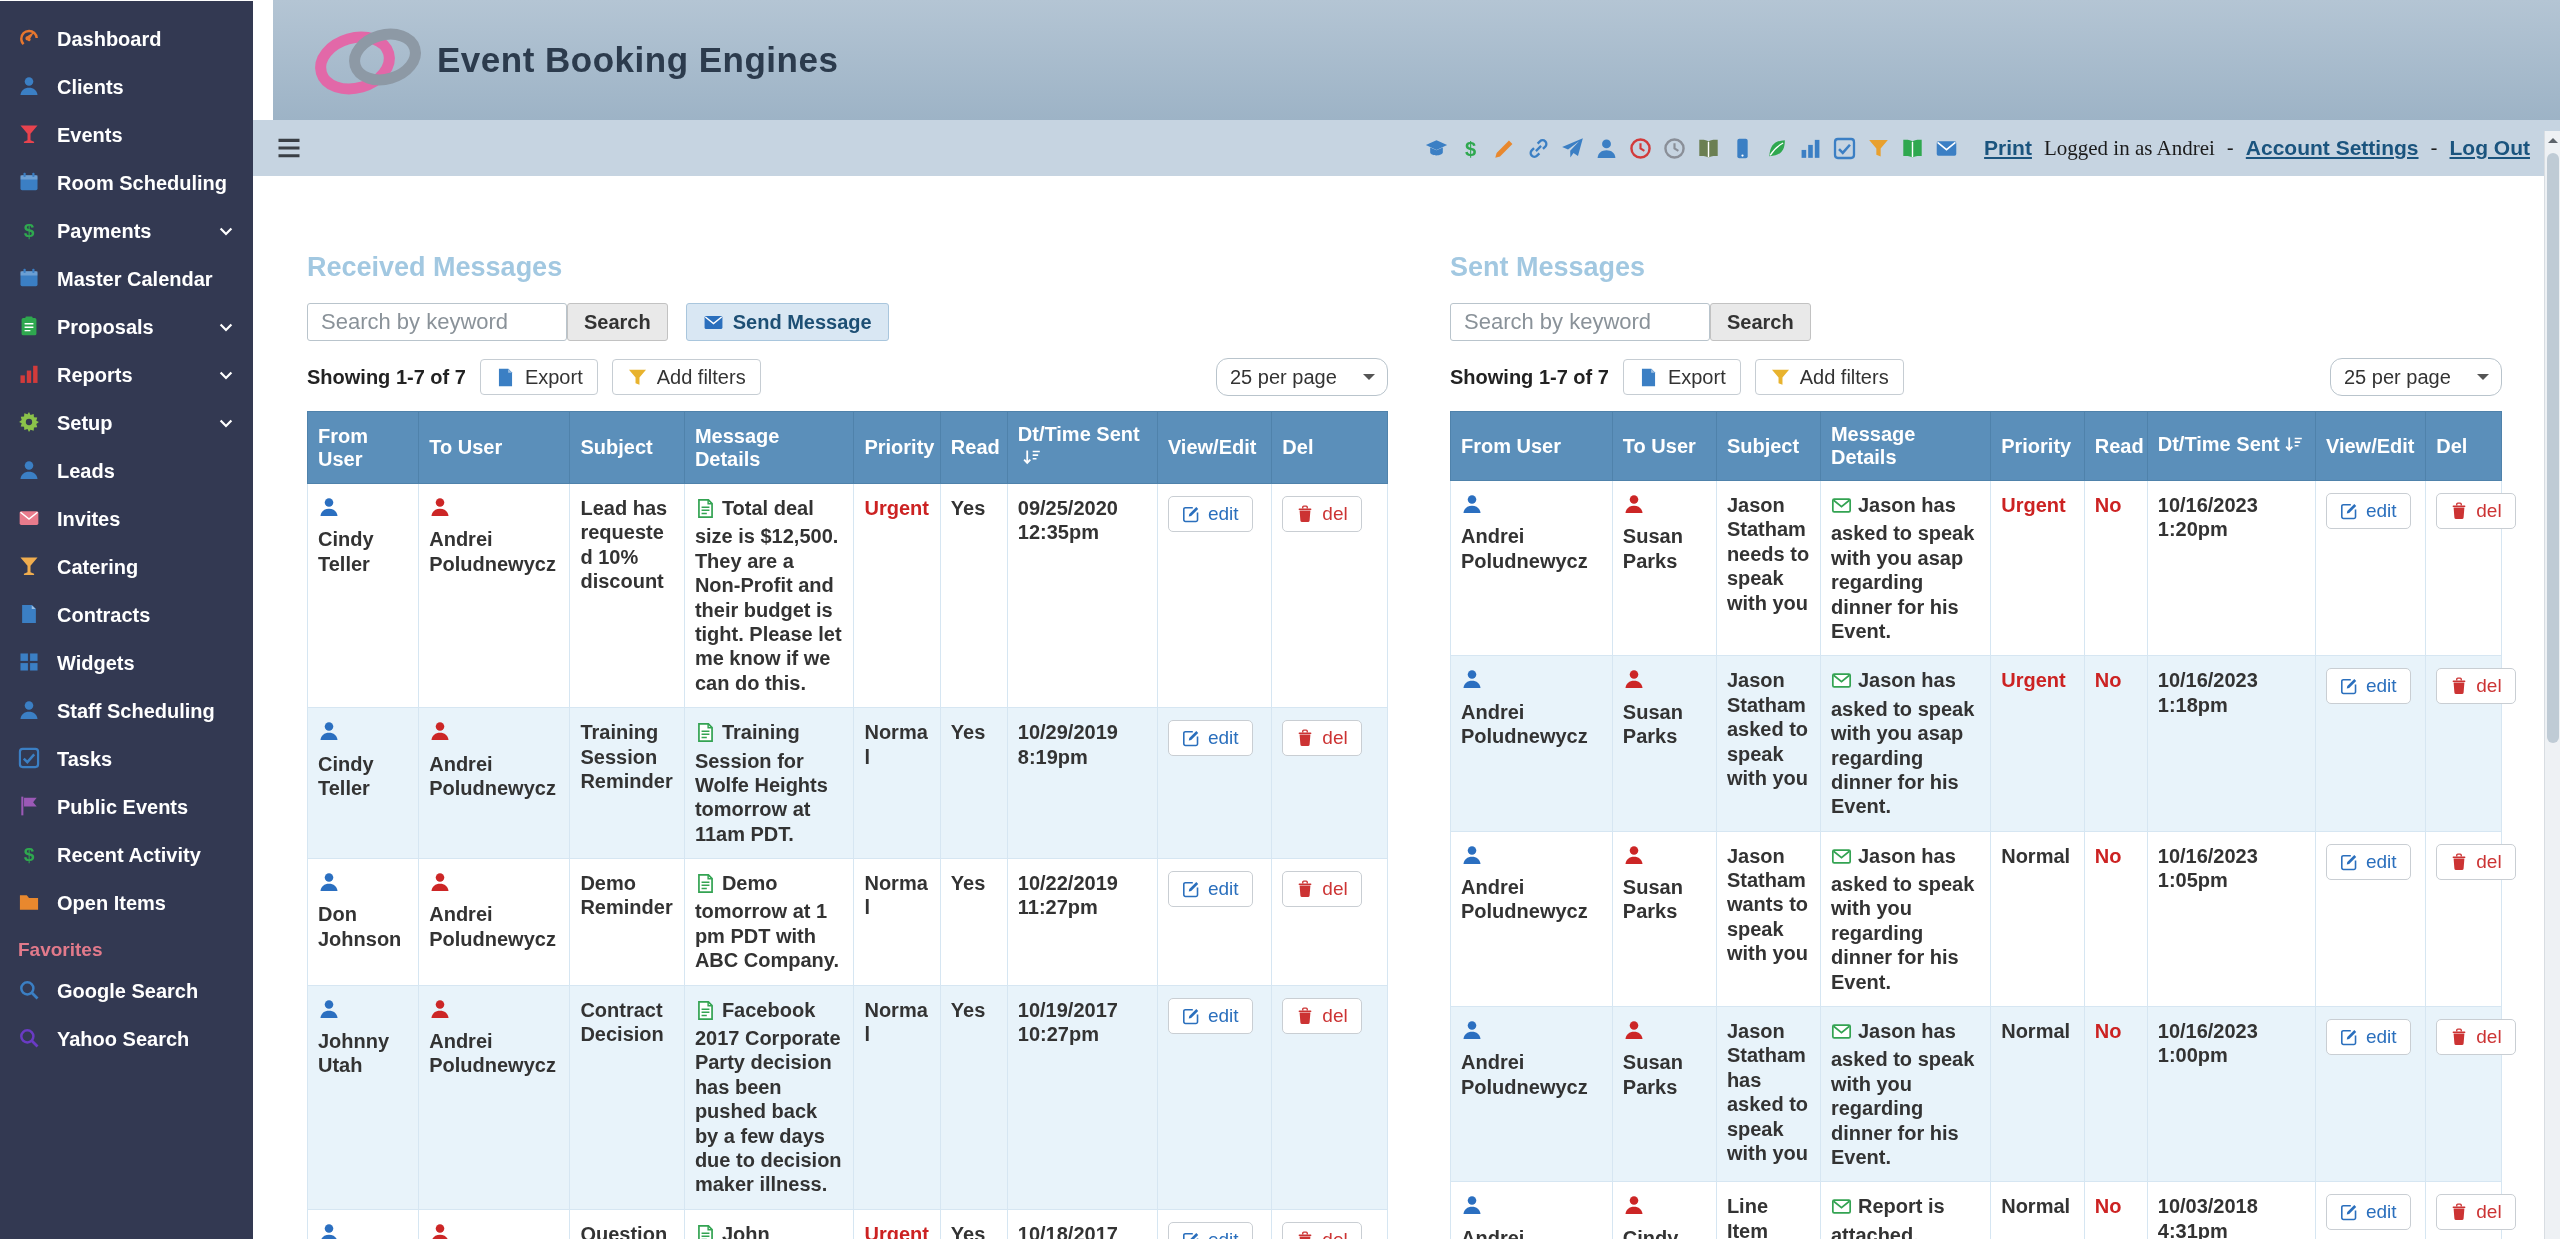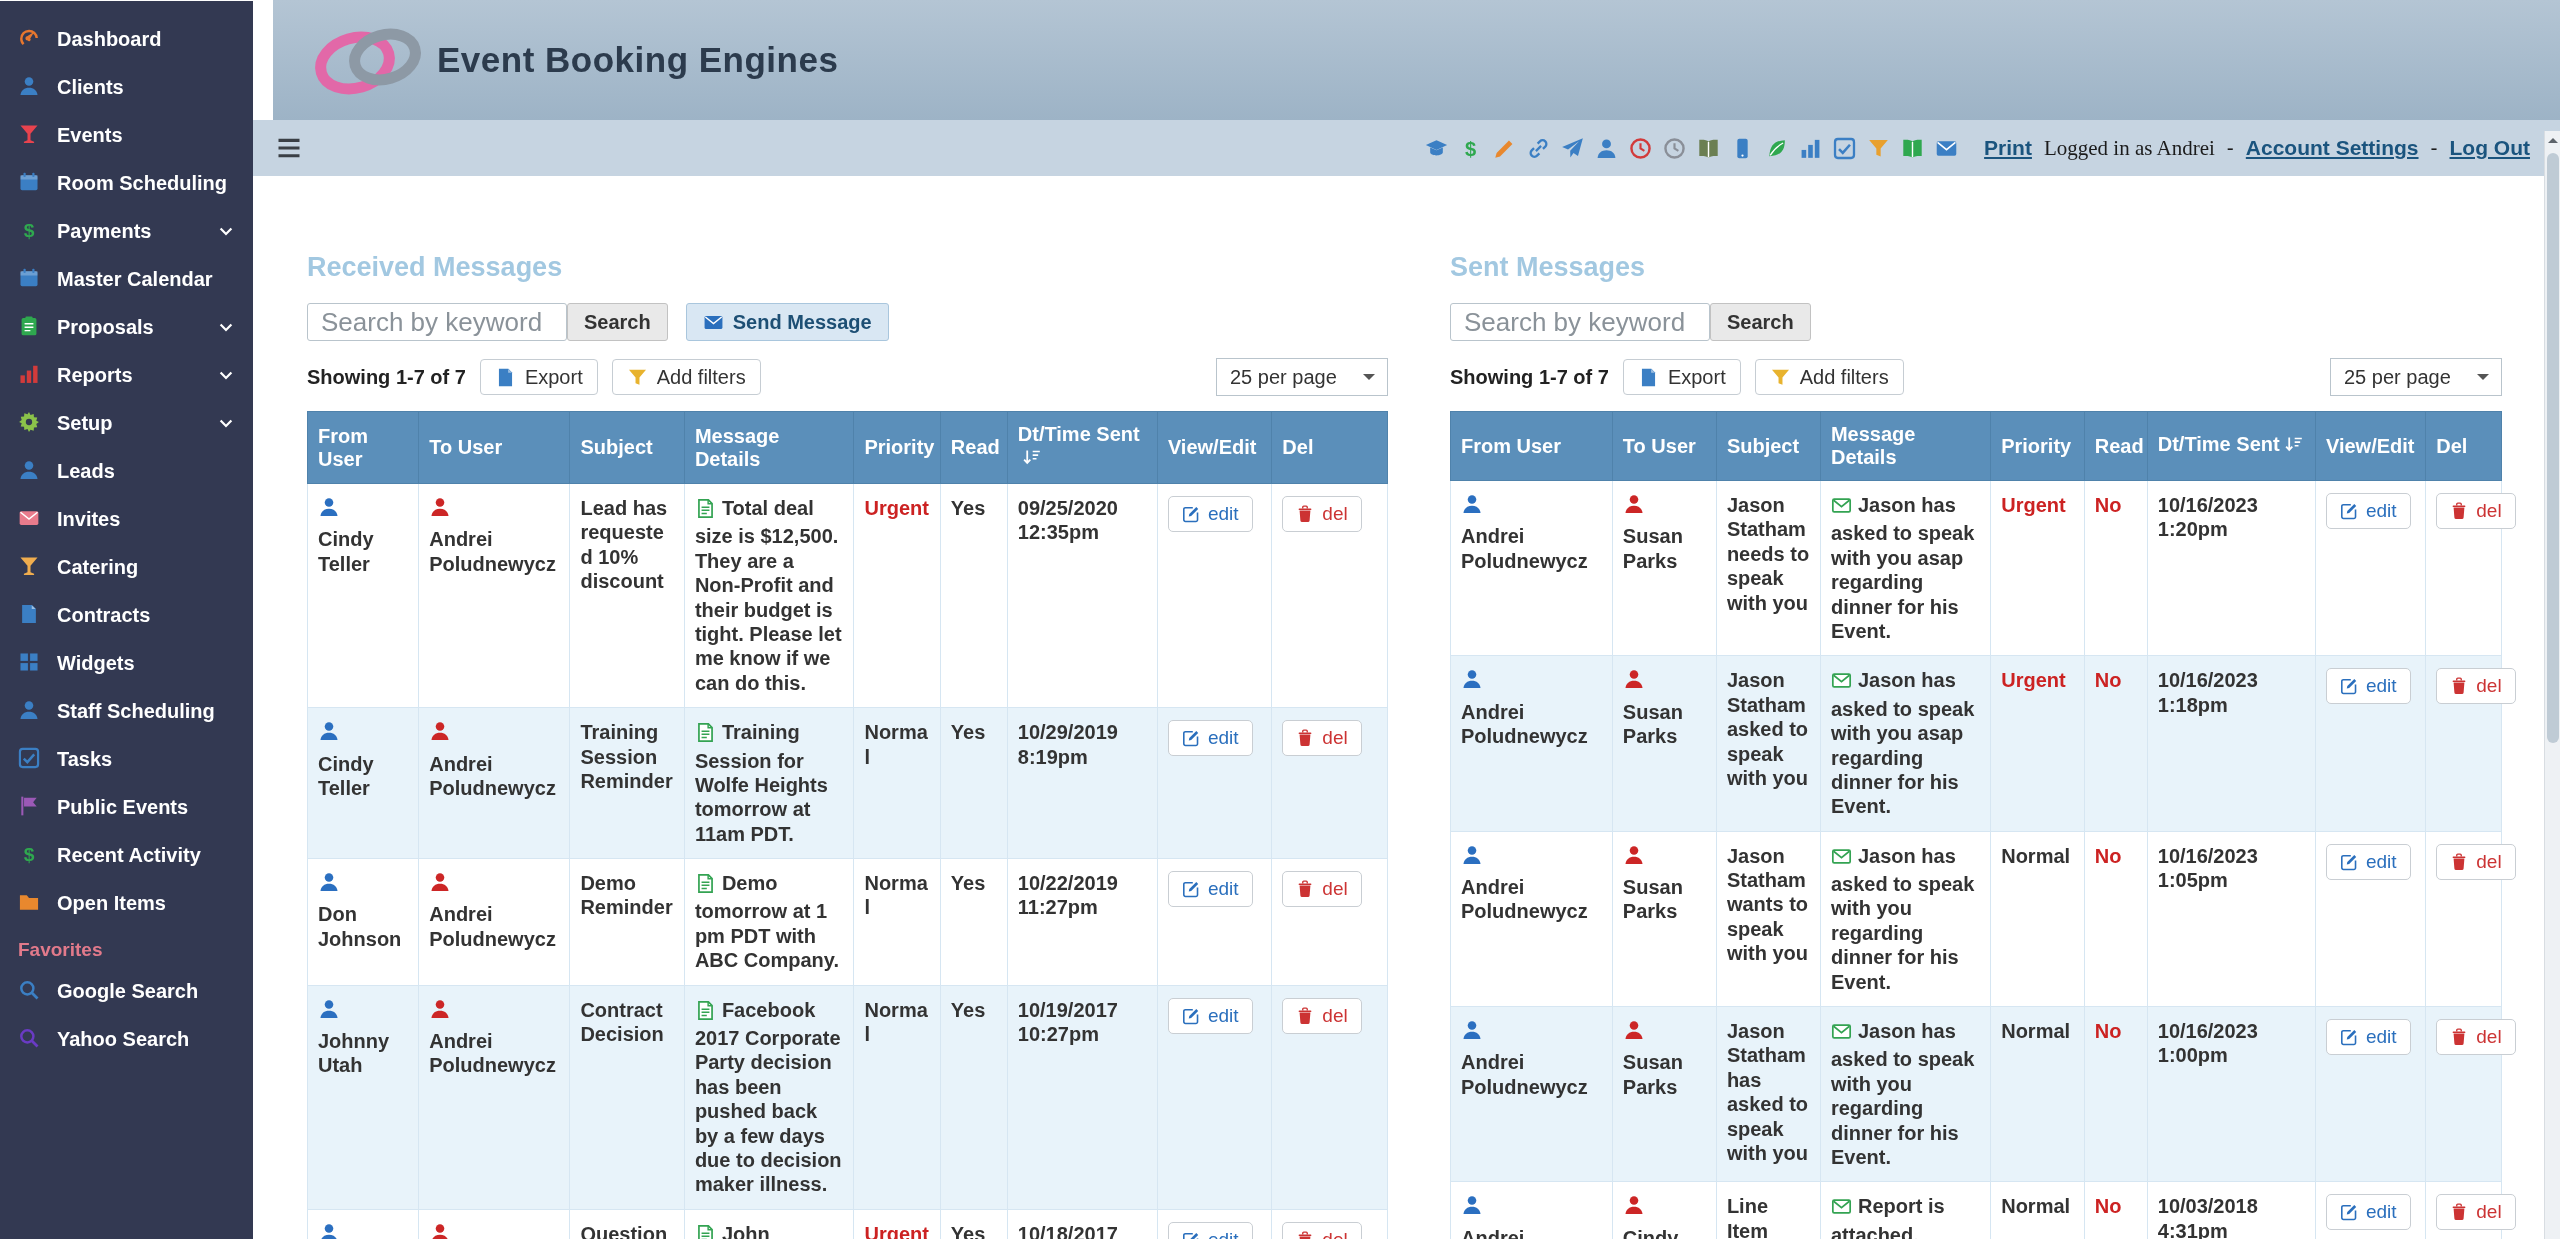--- a/index.html
+++ b/index.html
@@ -53,41 +53,41 @@
 
   
   .content { display: flex; gap: 62px; padding: 76px 42px 0 54px; background: #fff; }
   .panel-left { width: 1081px; flex: 0 0 auto; }
   .panel-right { width: 1052px; flex: 0 0 auto; }
   .panel h2 { color: var(--heading,#a2c8e1); font-size: 27px; font-weight: bold; margin-bottom: 20px; }
 
   .search-row { display: flex; align-items: center; margin-bottom: 17px; }
   .kw {
     width: 260px; height: 38px; border: 1px solid #b9c4cc; border-radius: 3px;
-    padding: 0 13px; font-size: 26px; color: #333; font-family: "Liberation Sans", sans-serif;
+    padding: 0 13px; font-size: 22px; color: #333; font-family: "Liberation Sans", sans-serif;
   }
   .kw::placeholder { color: #8a9299; }
   .btn {
     height: 38px; border: 1px solid #c2c2c2; background: #e9e9e9; border-radius: 3px;
     font-size: 20px; font-weight: bold; color: #333; padding: 0 16px;
     display: inline-flex; align-items: center; gap: 9px; cursor: pointer;
     font-family: "Liberation Sans", sans-serif;
   }
   .search-btn { }
   .send-btn { margin-left: 18px; background: #d9e7f3; border-color: #a9c6dd; color: #1d4f74; }
   .bicon { display: inline-flex; }
   .bicon svg { width: 21px; height: 21px; }
 
   .showing-row { display: flex; align-items: center; gap: 14px; margin-bottom: 15px; font-size: 20px; }
   .showing { font-weight: bold; color: #222; }
   .ghost { background: #fff; border: 1px solid #c6cdd3; border-radius: 4px; height: 36px; font-weight: normal; padding: 0 14px; }
   .per-page { margin-left: auto; position: relative; display: inline-block; }
   .per-page select {
     appearance: none; -webkit-appearance: none;
-    width: 172px; height: 38px; border: 1px solid #b9c4cc; border-radius: 0;
+    width: 172px; height: 38px; border: 1px solid #b9c4cc; border-radius: 12px;
     background: #fff; padding: 0 36px 0 13px; font-size: 20px; color: #333;
     font-family: "Liberation Sans", sans-serif; cursor: pointer;
   }
   .per-page::after {
     content: ""; position: absolute; right: 13px; top: 16px; pointer-events: none;
     border: 6px solid transparent; border-top-color: #555;
   }
 
   
   .msg-table { width: 100%; border-collapse: collapse; table-layout: fixed; font-size: 20px; font-weight: bold; color: #333; }

